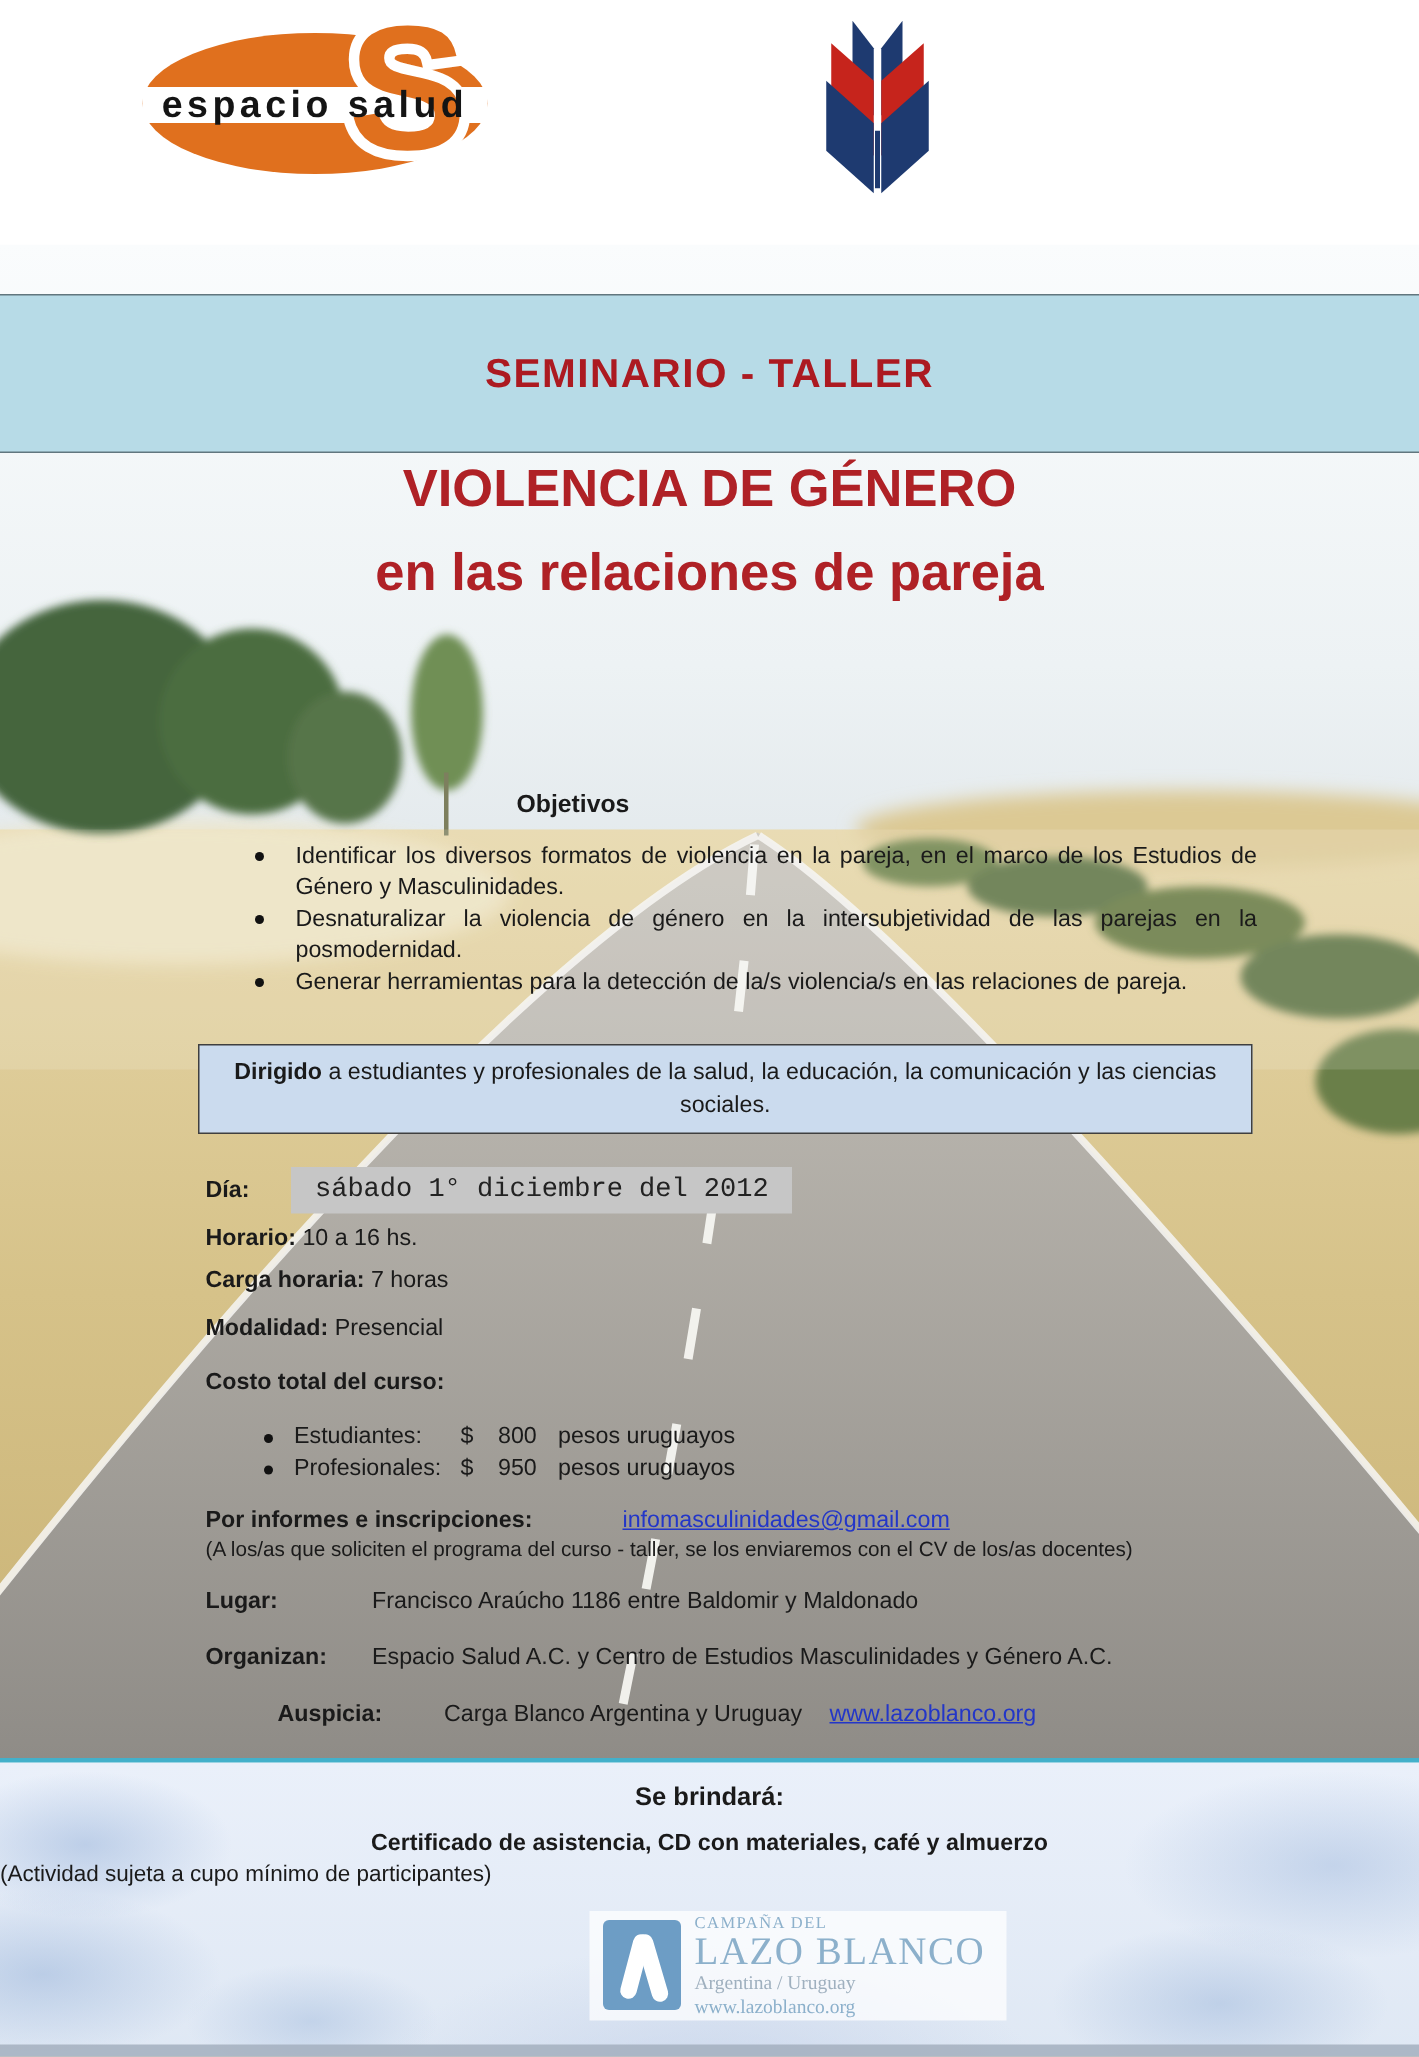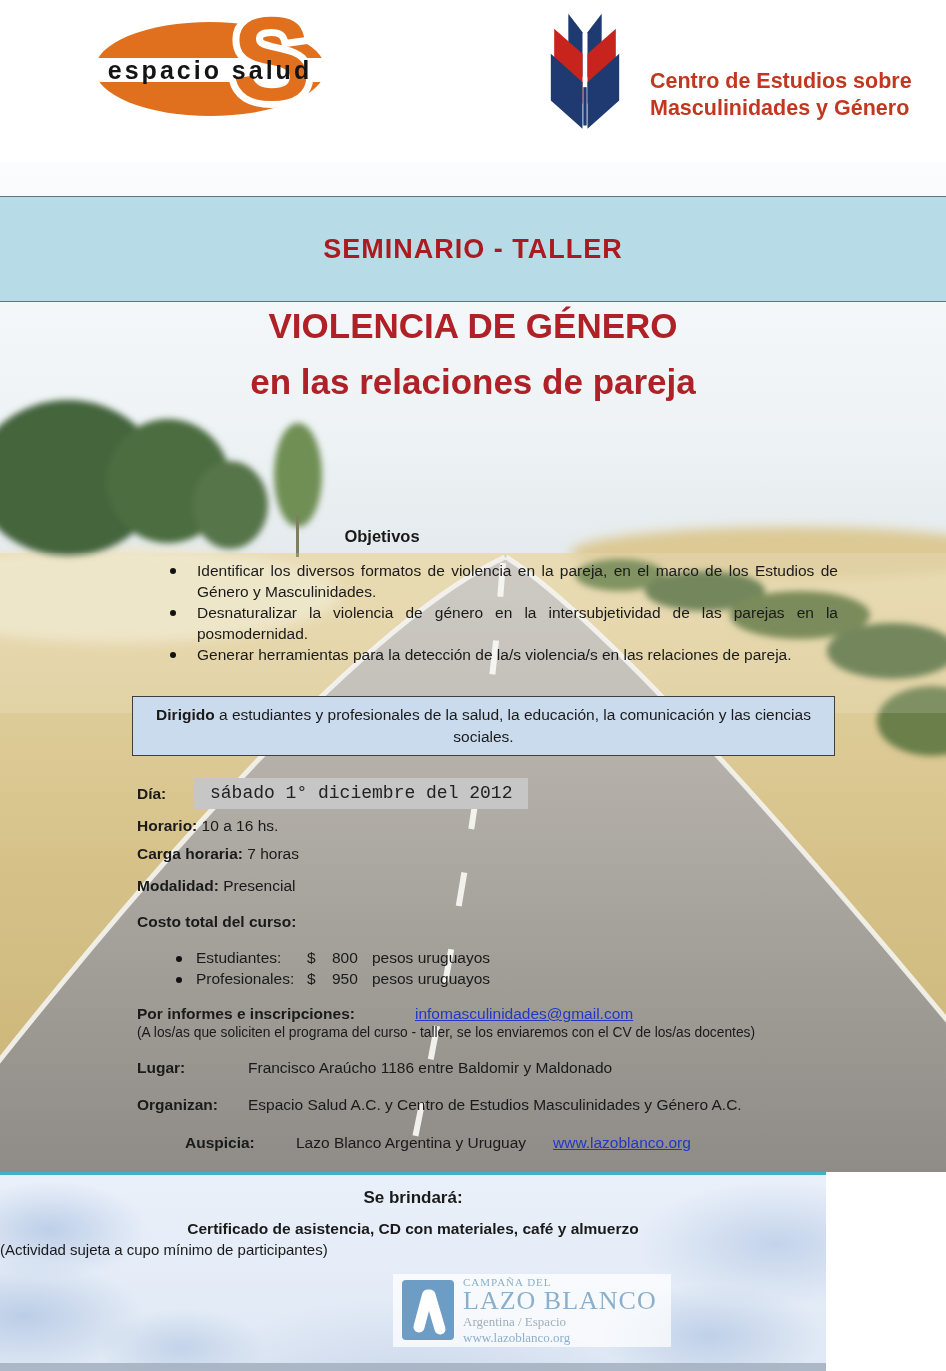--- a/index.html
+++ b/index.html
@@ -47,21 +47,21 @@
   .row{left:137px;font-size:15.5px;white-space:nowrap;}
   .dia-val{position:absolute;left:57px;top:-7px;height:31px;background:#c6c6c6;padding:0 16px;
            font-family:Liberation Mono, monospace;font-size:18px;line-height:31px;color:#222;}
   .val-at{position:absolute;white-space:nowrap;}
   .costo-row{left:137px;width:700px;font-size:15.5px;}
   .costo-row .dot{position:absolute;left:39px;top:7px;width:6px;height:6px;border-radius:50%;background:#111;}
   .link{color:#2336c8;text-decoration:underline;cursor:pointer;}
   .note{left:137px;font-size:13.8px;white-space:nowrap;}
 
   
-  .footer{left:0;top:1172px;width:826px;height:199px;border-top:3px solid #43b0ca;box-sizing:border-box;
+  .footer{left:0;top:1172px;width:946px;height:199px;border-top:3px solid #43b0ca;box-sizing:border-box;
     background:
       radial-gradient(140px 70px at 6% 28%, rgba(148,176,216,.50), transparent 70%),
       radial-gradient(170px 80px at 3% 72%, rgba(140,170,212,.45), transparent 70%),
       radial-gradient(120px 55px at 22% 88%, rgba(150,178,216,.40), transparent 70%),
       radial-gradient(200px 90px at 94% 35%, rgba(148,176,216,.42), transparent 70%),
       radial-gradient(160px 75px at 86% 82%, rgba(140,170,212,.40), transparent 70%),
       radial-gradient(300px 130px at 50% 112%, rgba(185,200,228,.55), transparent 75%),
       linear-gradient(#eaf0fa, #dfe8f4);}
   .footer-strip{position:absolute;left:0;bottom:0;width:100%;height:8px;background:#a3afbe;opacity:.85;}
   .se-brindara{position:absolute;left:0;top:13px;width:100%;text-align:center;font-weight:bold;font-size:17px;}
@@ -139,24 +139,20 @@
   <div class="abs centro-logo">
     <svg width="100" height="146" viewBox="0 0 120 150" aria-hidden="true">
       <polygon points="63,80 63,26 80,4 80,58" fill="#1e3a70"></polygon>
       <polygon points="57,80 57,26 40,4 40,58" fill="#1e3a70"></polygon>
       <polygon points="63,112 63,52 97,22 97,82" fill="#c6241c"></polygon>
       <polygon points="57,112 57,52 23,22 23,82" fill="#c6241c"></polygon>
       <polygon points="63,142 63,86 101,52 101,108" fill="#1e3a70"></polygon>
       <polygon points="57,142 57,86 19,52 19,108" fill="#1e3a70"></polygon>
       <rect x="58" y="92" width="4" height="46" fill="#1e3a70"></rect>
     </svg>
-    <div class="centro-text">
-      <div>Centro de Estudios sobre</div>
-      <div>Masculinidades y Género</div>
-    </div>
   </div>
 
   <div class="abs banner">
     <div class="banner-text">SEMINARIO  - TALLER</div>
   </div>
 
   <div class="abs title1">VIOLENCIA DE GÉNERO</div>
   <div class="abs title2">en las relaciones de pareja</div>
 
   <div class="abs obj-h">Objetivos</div>
@@ -212,38 +208,38 @@
   <div class="abs row" style="top:1059px;">
     <span class="b">Lugar:</span>
     <span class="val-at" style="left:111px;">Francisco Araúcho 1186 entre Baldomir y Maldonado</span>
   </div>
   <div class="abs row" style="top:1096px;">
     <span class="b">Organizan:</span>
     <span class="val-at" style="left:111px;">Espacio Salud A.C. y Centro de Estudios Masculinidades y Género A.C.</span>
   </div>
   <div class="abs row" style="top:1134px;margin-left:48px;">
     <span class="b">Auspicia:</span>
-    <span class="val-at" style="left:111px;">Lazo Blanco Argentina y Uruguay</span>
+    <span class="val-at" style="left:111px;">Carga Blanco Argentina y Uruguay</span>
     <a class="link val-at" style="left:368px;">www.lazoblanco.org</a>
   </div>
 
   <div class="abs footer">
     <div class="se-brindara">Se brindará:</div>
     <div class="cert">Certificado de asistencia, CD con materiales, café y almuerzo</div>
     <div class="cupo">(Actividad sujeta a cupo mínimo de participantes)</div>
 
     <div class="lazo-box">
       <svg width="54" height="62" viewBox="0 0 54 62" style="position:absolute;left:8px;top:5px;" aria-hidden="true">
         <rect x="1" y="1" width="52" height="60" rx="4" fill="#6d9dc5"></rect>
         <line x1="18" y1="48" x2="26.5" y2="16" stroke="#ffffff" stroke-width="11" stroke-linecap="round"></line>
         <line x1="29" y1="16" x2="39" y2="50" stroke="#ffffff" stroke-width="11" stroke-linecap="round"></line>
       </svg>
       <div class="lazo-text">
         <div class="lazo-camp">CAMPAÑA DEL</div>
         <div class="lazo-name">LAZO BLANCO</div>
-        <div class="lazo-countries">Argentina / Espacio</div>
+        <div class="lazo-countries">Argentina / Uruguay</div>
         <div class="lazo-url">www.lazoblanco.org</div>
       </div>
     </div>
     <div class="footer-strip"></div>
   </div>
 
 </div>
 
 </body></html>

